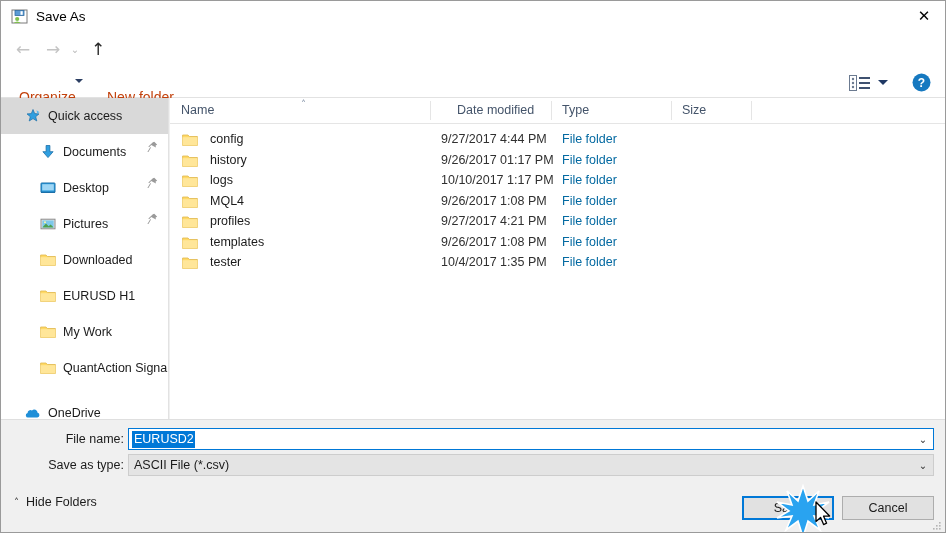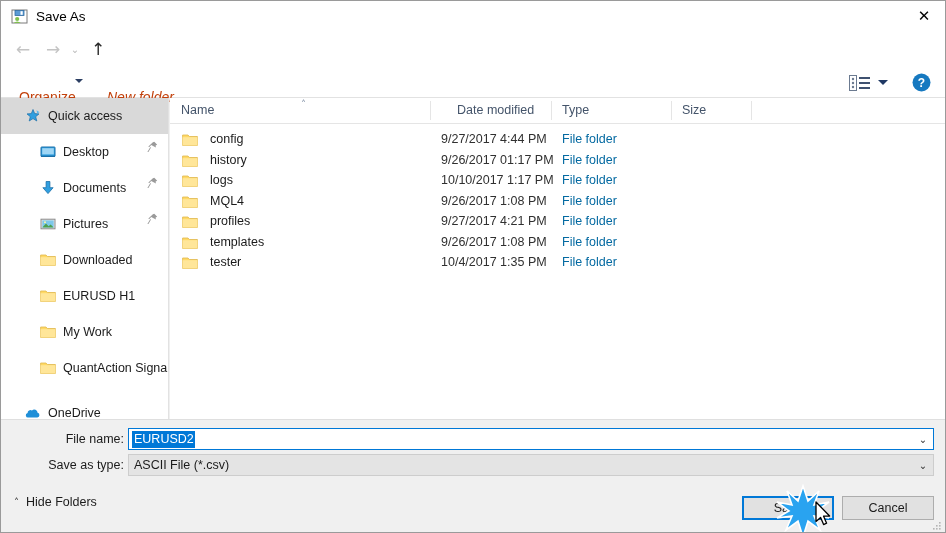--- a/index.html
+++ b/index.html
@@ -171,21 +171,21 @@
   }
   .cmd-organize { left: 18px; }
   .cmd-caret {
     position: absolute;
     left: 74px; top: 12px;
     width: 0; height: 0;
     border-left: 4px solid transparent;
     border-right: 4px solid transparent;
     border-top: 4px solid #2c3f63;
   }
-  .cmd-newfolder { left: 106px; font-style: italic; }
+  .cmd-newfolder { left: 106px; }
   .view-btn {
     position: absolute;
     left: 848px; top: 7px;
     width: 22px; height: 18px;
     cursor: default;
   }
   .view-caret {
     position: absolute;
     left: 877px; top: 13px;
     width: 0; height: 0;
@@ -526,41 +526,41 @@
           <path d="M8 1.5 L9.7 5.6 L14 5.9 L10.7 8.7 L11.8 13 L8 10.6 L4.2 13 L5.3 8.7 L2 5.9 L6.3 5.6 Z" fill="#2f9fe0" stroke="#1b6fa8" stroke-width="0.7"></path>
           <path d="M11.5 2.2 L14.6 4.3 L12.2 5.2 Z" fill="#5ab8ec"></path>
         </svg>
       </span>
       <span class="side-label">Quick access</span>
     </div>
 
     <div class="side-item lvl1">
       <span class="side-icon">
         <svg width="16" height="16" viewBox="0 0 16 16">
-          <rect x="1" y="3" width="14" height="9.5" rx="0.6" fill="#2f9fe0" stroke="#1b6fa8" stroke-width="1"></rect>
-          <rect x="2.2" y="4.2" width="11.6" height="6.2" fill="#9fd6f5"></rect>
-          <rect x="1" y="11.6" width="14" height="1.4" fill="#1b6fa8"></rect>
-        </svg>
-      </span>
-      <span class="side-label">Desktop</span>
+          <path d="M6.1 1.5 h3.8 v6.2 h3.2 L8 13.6 L2.9 7.7 h3.2 Z" fill="#2f9fe0" stroke="#1b6fa8" stroke-width="0.8"></path>
+        </svg>
+      </span>
+      <span class="side-label">Documents</span>
       <span class="pin-icon">
         <svg width="11" height="12" viewBox="0 0 11 12">
           <path d="M7.3 0.8 L10.2 3.7 L8.6 4.4 L8.9 6.6 L4.2 4.1 L2.1 6.2 L1.4 5.5 L3.5 3.4 L5.9 1.2 Z" fill="#9a9a9a"></path>
           <line x1="3.6" y1="6.4" x2="0.9" y2="11" stroke="#9a9a9a" stroke-width="1"></line>
         </svg>
       </span>
     </div>
 
     <div class="side-item lvl1">
       <span class="side-icon">
         <svg width="16" height="16" viewBox="0 0 16 16">
-          <path d="M6.1 1.5 h3.8 v6.2 h3.2 L8 13.6 L2.9 7.7 h3.2 Z" fill="#2f9fe0" stroke="#1b6fa8" stroke-width="0.8"></path>
-        </svg>
-      </span>
-      <span class="side-label">Documents</span>
+          <rect x="1" y="3" width="14" height="9.5" rx="0.6" fill="#2f9fe0" stroke="#1b6fa8" stroke-width="1"></rect>
+          <rect x="2.2" y="4.2" width="11.6" height="6.2" fill="#9fd6f5"></rect>
+          <rect x="1" y="11.6" width="14" height="1.4" fill="#1b6fa8"></rect>
+        </svg>
+      </span>
+      <span class="side-label">Desktop</span>
       <span class="pin-icon">
         <svg width="11" height="12" viewBox="0 0 11 12">
           <path d="M7.3 0.8 L10.2 3.7 L8.6 4.4 L8.9 6.6 L4.2 4.1 L2.1 6.2 L1.4 5.5 L3.5 3.4 L5.9 1.2 Z" fill="#9a9a9a"></path>
           <line x1="3.6" y1="6.4" x2="0.9" y2="11" stroke="#9a9a9a" stroke-width="1"></line>
         </svg>
       </span>
     </div>
 
     <div class="side-item lvl1">
       <span class="side-icon">

